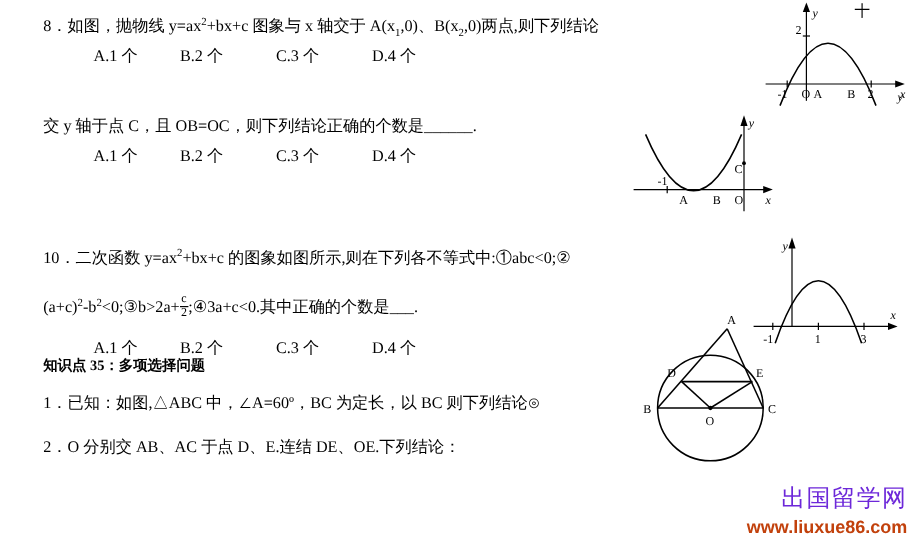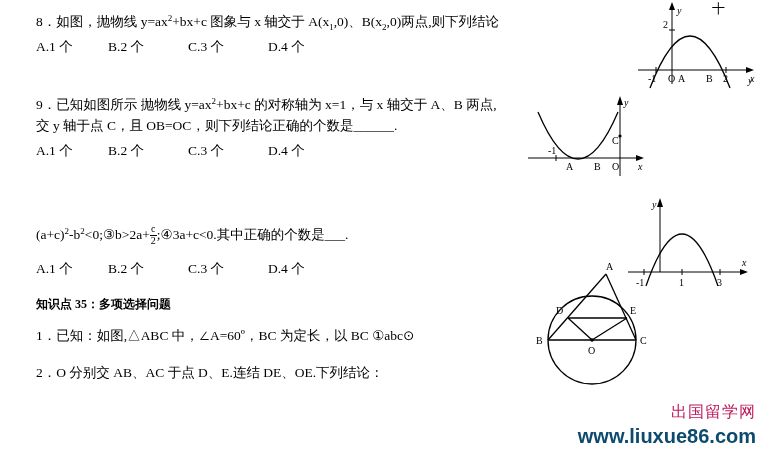--- a/index.html
+++ b/index.html
@@ -10,84 +10,84 @@
     color:#000;
     position:relative;
     overflow:hidden;
   }
   .page{position:absolute;left:0;top:0;width:770px;height:456px;}
 
   
   .qblock{position:absolute;left:36px;width:480px;font-size:13.5px;line-height:1.55;}
   .qline{white-space:nowrap;}
   sub,sup{font-size:9px;line-height:0;}
-  .opts{margin-top:4px;}
+  .opts{margin-top:4px;margin-left:42px;}
   .opt{display:inline-block;}
 
   .sechead{position:absolute;left:36px;font-weight:bold;font-size:12px;font-family:"Liberation Serif",serif;}
 
   .frac{display:inline-block;vertical-align:middle;text-align:center;font-size:10px;line-height:1.05;position:relative;top:-1px;}
   .frac .num{display:block;border-bottom:1px solid #000;padding:0 1px;}
   .frac .den{display:block;padding:0 1px;}
 
   
   .fig{position:absolute;}
   svg{display:block;overflow:visible;}
   .ax{stroke:#000;stroke-width:1;fill:none;}
   .curve{stroke:#000;stroke-width:1.3;fill:none;}
   .lbl{font-family:"Liberation Serif",serif;font-size:10px;fill:#000;}
   .lbl-i{font-family:"Liberation Serif",serif;font-size:10px;fill:#000;font-style:italic;}
 
   
   .wm{position:absolute;right:14px;bottom:8px;text-align:right;}
-  .wm .cn{font-family:"Liberation Serif",serif;font-size:16px;color:#be185d;letter-spacing:1px;}
-  .wm .url{font-family:"Liberation Sans",sans-serif;font-size:20px;color:#0c4a6e;font-weight:bold;margin-top:2px;}
+  .wm .cn{font-family:"Liberation Serif",serif;font-size:20px;color:#6d28d9;letter-spacing:1px;}
+  .wm .url{font-family:"Liberation Sans",sans-serif;font-size:15px;color:#c2410c;font-weight:bold;margin-top:2px;}
 
   .stray{position:absolute;font-size:13px;font-family:"Liberation Serif",serif;}
 </style>
 </head>
 <body>
 
 <div class="page">
 
   <div class="stray" style="left:712px;top:0px;">十</div>
 
   <div class="qblock" id="q8" style="top:12px;">
     <div class="qline">
       <span>8．</span><span>如图，抛物线 y=ax</span><sup>2</sup><span>+bx+c 图象与 x 轴交于 A(x</span><sub>1</sub><span>,0)、B(x</span><sub>2</sub><span>,0)两点,则下列结论</span>
     </div>
     <div class="opts">
       <span class="opt" style="width:72px;">A.1 个</span><span class="opt" style="width:80px;">B.2 个</span><span class="opt" style="width:80px;">C.3 个</span><span class="opt">D.4 个</span>
     </div>
   </div>
 
   <div class="qblock" id="q9" style="top:95px;">
-    <div class="qline">
-      <span>9．</span><span>已知如图所示 抛物线 y=ax</span><sup>2</sup><span>+bx+c 的对称轴为 x=1，与 x 轴交于 A、B 两点,</span>
-    </div>
     <div class="qline">交 y 轴于点 C，且 OB=OC，则下列结论正确的个数是______.</div>
     <div class="opts">
       <span class="opt" style="width:72px;">A.1 个</span><span class="opt" style="width:80px;">B.2 个</span><span class="opt" style="width:80px;">C.3 个</span><span class="opt">D.4 个</span>
     </div>
   </div>
 
   <div class="qblock" id="q10" style="top:205px;">
+    <div class="qline">
+      <span>10．</span><span>二次函数  y=ax</span><sup>2</sup><span>+bx+c  的图象如图所示,则在下列各不等式中:①abc&lt;0;②</span>
+    </div>
     <div class="qline" style="margin-top:20px;">
       <span>(a+c)</span><sup>2</sup><span>-b</span><sup>2</sup><span>&lt;0;③b&gt;2a+</span><span class="frac"><span class="num">c</span><span class="den">2</span></span><span>;④3a+c&lt;0.其中正确的个数是___.</span>
     </div>
     <div class="opts" style="margin-top:12px;">
       <span class="opt" style="width:72px;">A.1 个</span><span class="opt" style="width:80px;">B.2 个</span><span class="opt" style="width:80px;">C.3 个</span><span class="opt">D.4 个</span>
     </div>
   </div>
 
   <div class="sechead" style="top:296px;">知识点 35：多项选择问题</div>
 
   <div class="qblock" style="top:326px;">
     <div class="qline">
-      <span>1．</span><span>已知：如图,△ABC 中，∠A=60º，BC 为定长，以 BC ①abc⊙</span>
+      <span>1．</span><span>已知：如图,△ABC 中，∠A=60º，BC 为定长，以 BC 则下列结论⊙</span>
     </div>
     <div class="qline" style="margin-top:16px;">
       <span>2．</span><span>O 分别交 AB、AC 于点 D、E.连结 DE、OE.下列结论：</span>
     </div>
   </div>
 
   <div class="fig" style="left:628px;top:2px;">
     <svg width="130" height="92" viewBox="0 0 130 92">
 
       <line class="ax" x1="44" y1="4" x2="44" y2="82"></line>

